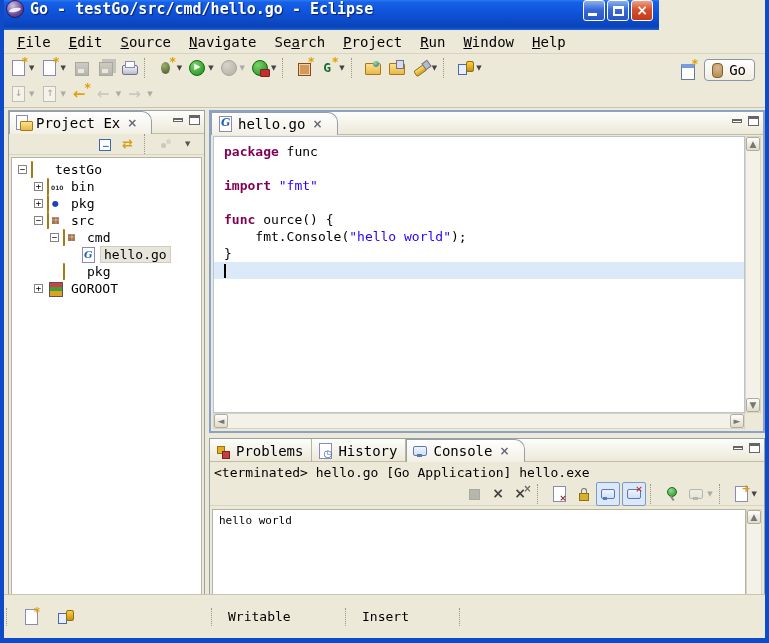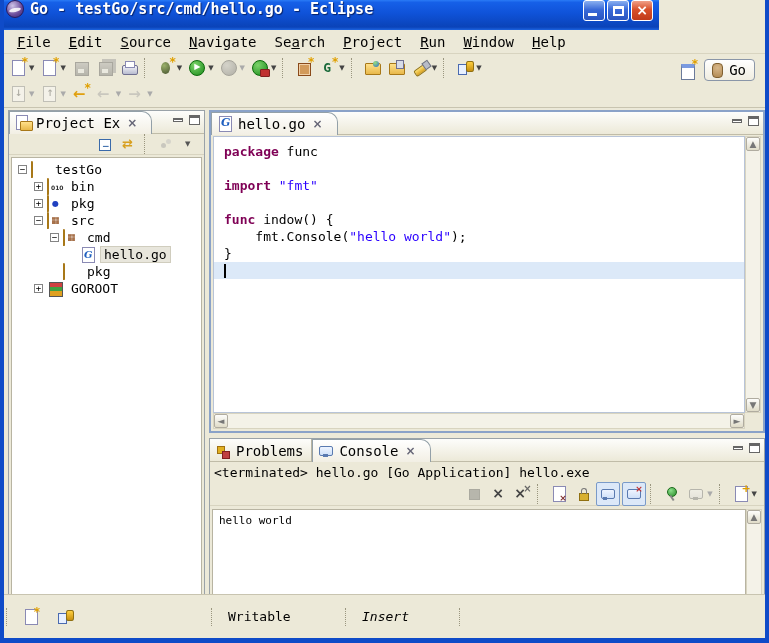--- a/index.html
+++ b/index.html
@@ -389,41 +389,45 @@
       <span class="pmgroup">
         <span class="pmin"></span>
         <span class="pmax"></span>
       </span>
     </div>
     <div class="edbody" id="code">
         <div class="cline"><span class="c-kw">package</span><span class="c-pl"> func</span></div>
         <div class="cline"></div>
         <div class="cline"><span class="c-kw">import</span><span class="c-pl"> </span><span class="c-str">"fmt"</span></div>
         <div class="cline"></div>
-        <div class="cline"><span class="c-kw">func</span><span class="c-pl"> indow() {</span></div>
+        <div class="cline"><span class="c-kw">func</span><span class="c-pl"> ource() {</span></div>
         <div class="cline"><span class="c-pl">    fmt.Console(</span><span class="c-str">"hello world"</span><span class="c-pl">);</span></div>
         <div class="cline"><span class="c-pl">}</span></div>
         <div class="cline curline"><span class="caret"></span></div>
       </div>
     <div class="vscroll">
       <span class="sbtn up">▲</span>
       <span class="sbtn dn">▼</span>
     </div>
     <div class="hscroll">
       <span class="sbtn lf">◄</span>
       <span class="sbtn rt">►</span>
     </div>
   </div>
 
   <div class="view" id="console">
     <div class="vhdr" id="contabs">
       <span class="vtab">
           <span class="i i-problems"></span>
           <span>Problems</span>
         </span>
+        <span class="vtab">
+          <span class="i i-history"></span>
+          <span>History</span>
+        </span>
         <span class="vtab active">
           <span class="i i-contab"></span>
           <span>Console</span>
           <span class="tclose">×</span>
         </span>
         <span class="pmgroup">
         <span class="pmin"></span>
         <span class="pmax"></span>
       </span>
     </div>
@@ -485,17 +489,17 @@
         <span class="tbtn">
           <span class="i i-fastview"></span>
         </span>
         <span class="tbtn">
           <span class="i i-trim"></span>
         </span>
       </span>
     <span class="sgrip"></span>
     <span class="scell" style="width:125px;">Writable</span>
     <span class="sgrip"></span>
-    <span class="scell" style="width:105px;font-style:italic;">Insert</span>
+    <span class="scell" style="width:105px;">Insert</span>
     <span class="sgrip"></span>
   </div>
 
 </div>
 
 </body></html>

